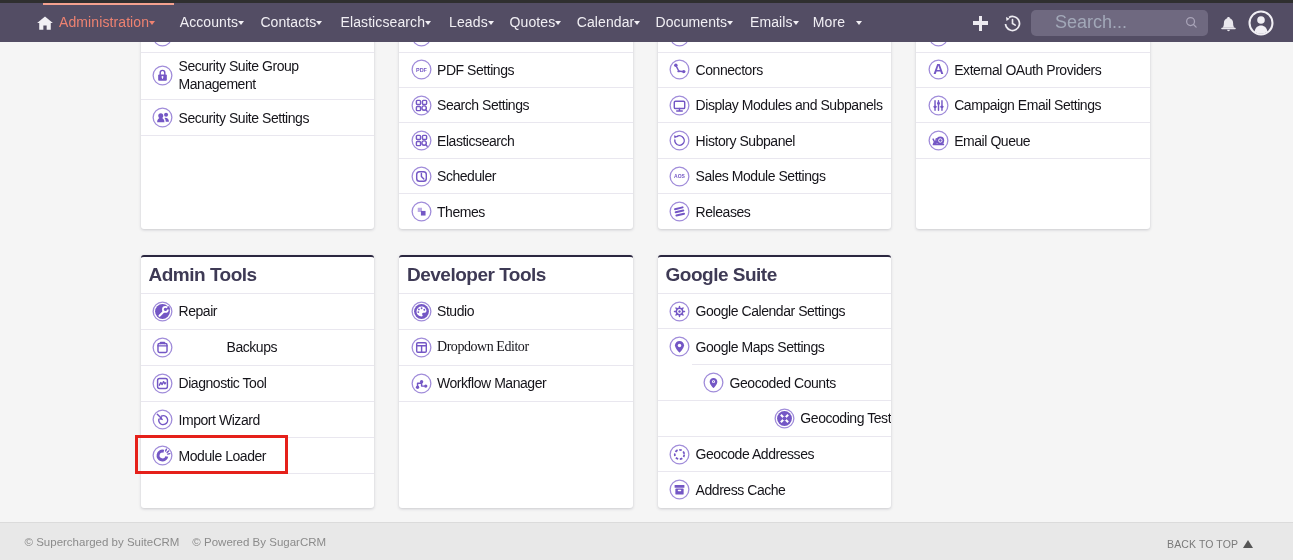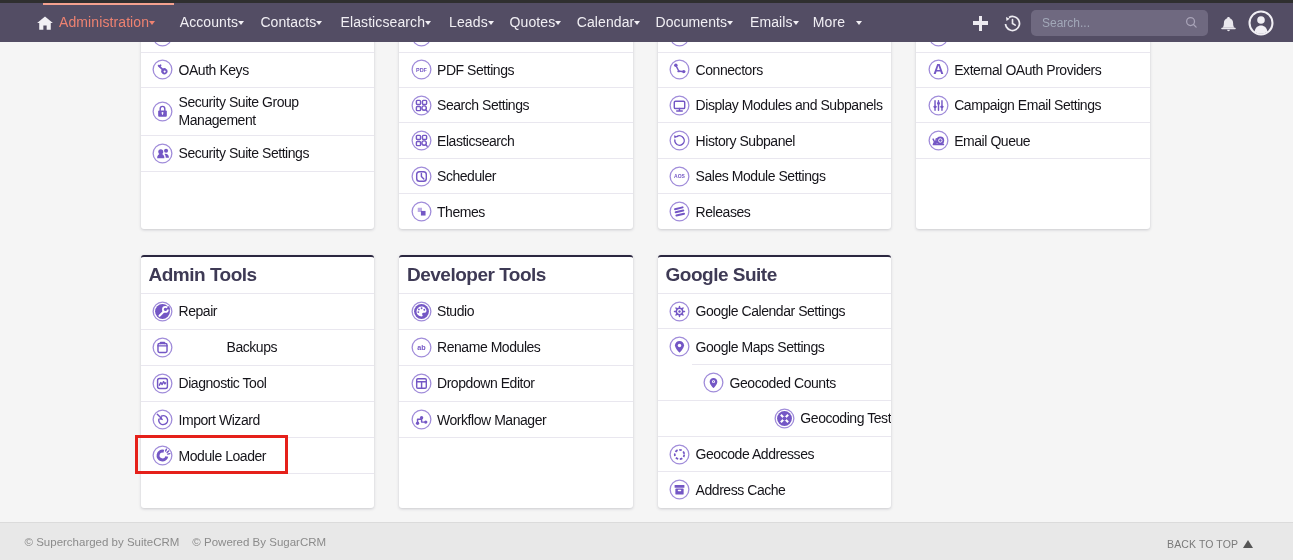--- a/index.html
+++ b/index.html
@@ -7,21 +7,21 @@
 .nav { position:absolute; left:0; top:0; width:1293px; height:42px; background:#534d64; z-index:20; }
 .acttab { position:absolute; left:43px; top:2.5px; width:131px; height:2.5px; background:#f4a18f; z-index:31; }
 .home { position:absolute; left:34px; top:12px; }
 .mi { position:absolute; top:2.5px; height:39.5px; display:flex; align-items:center; color:#f1eff4; font-size:14px; letter-spacing:0.1px; }
 .mi.act { color:#ee8271; }
 .mi.more { gap:11px; }
 .car { width:0; height:0; border-left:3.8px solid transparent; border-right:3.8px solid transparent; border-top:4.6px solid currentColor; margin-top:2px; }
 .plus { position:absolute; left:972.8px; top:15.5px; width:15.4px; height:15.4px; }
 .histic { position:absolute; left:1002px; top:12.5px; }
 .sbox { position:absolute; left:1031px; top:10px; width:176.5px; height:25.5px; background:#6f6980; border-radius:5px; display:flex; align-items:center; }
-.sbox .ph { color:#a2a8b8; font-size:12px; margin-left:11px; flex:1; }
+.sbox .ph { color:#a2a8b8; font-size:18px; margin-left:24px; flex:1; }
 .sbox svg { margin-right:9px; }
 .bell { position:absolute; left:1216.5px; top:12.5px; }
 .avatar { position:absolute; left:1248px; top:10px; }
 .card { position:absolute; background:#fff; border-radius:3px; box-shadow:0 1px 3px rgba(50,50,70,0.22); z-index:1; overflow:hidden; }
 .card.c2 { border-top:2.7px solid #2b2740; border-radius:3px; }
 .row { display:flex; align-items:center; }
 .ic { width:21px; height:21px; flex:none; margin-left:11.5px; margin-right:5.5px; }
 .f { fill:#7457c5; }
 .s { fill:none; stroke:#7457c5; stroke-width:1.5; stroke-linecap:round; stroke-linejoin:round; }
 .lab { font-size:14px; color:#15141a; letter-spacing:-0.45px; }
@@ -34,34 +34,20 @@
 .fr { position:absolute; right:40px; top:15px; font-size:10.5px; color:#7a7a7a; letter-spacing:0.1px; display:flex; align-items:center; gap:5px; }
 .tri { width:0; height:0; border-left:5.2px solid transparent; border-right:5.2px solid transparent; border-bottom:8.2px solid #565656; }
 </style></head>
 <body>
 <div class="card" style="left:140.5px;top:16.0px;width:233.5px;height:212.6px">
     <div class="row" style="height:35.6px;">
       <svg class="ic" style="margin-top:6px" viewBox="0 0 24 24">
         <circle cx="12" cy="12" r="10.7" fill="none" stroke="#a18dda" stroke-width="1.5"></circle>
       </svg>
     </div>
-    <div class="row" style="height:35.7px;border-top:1px solid #e9e7ef;">
-      <svg class="ic" viewBox="0 0 24 24">
-        <circle cx="12" cy="12" r="10.7" fill="none" stroke="#a18dda" stroke-width="1.5"></circle>
-        <g transform="translate(12 12) scale(1.1) translate(-12 -12)">
-          <g transform="rotate(-45 12 12)">
-            <rect x="11.1" y="5.6" width="1.9" height="7.4" class="f"></rect>
-            <rect x="11.1" y="6.6" width="3.4" height="1.7" rx="0.6" class="f"></rect>
-            <circle cx="12.05" cy="14.7" r="3.2" class="f"></circle>
-            <circle cx="12.05" cy="15.1" r="1.1" fill="#fff"></circle>
-          </g>
-        </g>
-      </svg>
-      <div class="lab">OAuth Keys</div>
-    </div>
     <div class="row" style="height:47.7px;border-top:1px solid #e9e7ef;align-items:center;">
       <svg class="ic" viewBox="0 0 24 24">
         <circle cx="12" cy="12" r="10.7" fill="none" stroke="#a18dda" stroke-width="1.5"></circle>
         <g transform="translate(12 12) scale(1.1) translate(-12 -12)">
           <rect x="7.5" y="10.9" width="9" height="6.5" rx="1" class="f"></rect>
           <path class="s" d="M9.6,10.9V9.1a2.4,2.4 0 0 1 4.8,0v1.8"></path>
           <circle cx="12" cy="13.5" r="1" fill="#fff"></circle>
           <rect x="11.55" y="13.8" width="0.9" height="1.7" fill="#fff"></rect>
         </g>
       </svg>
@@ -320,30 +306,21 @@
           <circle cx="12" cy="12" r="7.7" class="f"></circle>
           <path fill="#fff" d="M12,6.8a5.2,5.2 0 1 0 0,10.4c1.15,0 1.55-0.95 0.9-1.75c-0.7-0.9-0.05-2.15 1.1-2.15h1.25a1.95,1.95 0 0 0 1.95-1.95c0-2.55-2.35-4.55-5.2-4.55z"></path>
           <circle cx="9.3" cy="9.8" r="0.95" class="f"></circle>
           <circle cx="12.1" cy="8.6" r="0.95" class="f"></circle>
           <circle cx="14.9" cy="10.2" r="0.95" class="f"></circle>
           <circle cx="8.7" cy="12.6" r="0.95" class="f"></circle>
         </g>
       </svg>
       <div class="lab">Studio</div>
     </div>
-    <div class="row" style="height:36.1px;border-top:1px solid #e9e7ef;">
-      <svg class="ic" viewBox="0 0 24 24">
-        <circle cx="12" cy="12" r="10.7" fill="none" stroke="#a18dda" stroke-width="1.5"></circle>
-        <g transform="translate(12 12) scale(1.1) translate(-12 -12)">
-          <text x="12" y="14.4" text-anchor="middle" font-size="7.5" font-weight="bold" fill="#7457c5" font-family="Liberation Sans">ab</text>
-        </g>
-      </svg>
-      <div class="lab">Rename Modules</div>
-    </div>
-    <div class="row" style="height:36.1px;border-top:1px solid #e9e7ef;">
+    <div class="row" style="height:36.1px;border-top:1px solid #e9e7ef;font-family:Liberation Serif, serif;">
       <svg class="ic" viewBox="0 0 24 24">
         <circle cx="12" cy="12" r="10.7" fill="none" stroke="#a18dda" stroke-width="1.5"></circle>
         <g transform="translate(12 12) scale(1.1) translate(-12 -12)">
           <rect x="7" y="7" width="10" height="10" rx="1.3" class="s"></rect>
           <path class="s" d="M7,10.1h10M12.1,10.1V17"></path>
         </g>
       </svg>
       <div class="lab">Dropdown Editor</div>
     </div>
     <div class="row" style="height:36.1px;border-top:1px solid #e9e7ef;">

